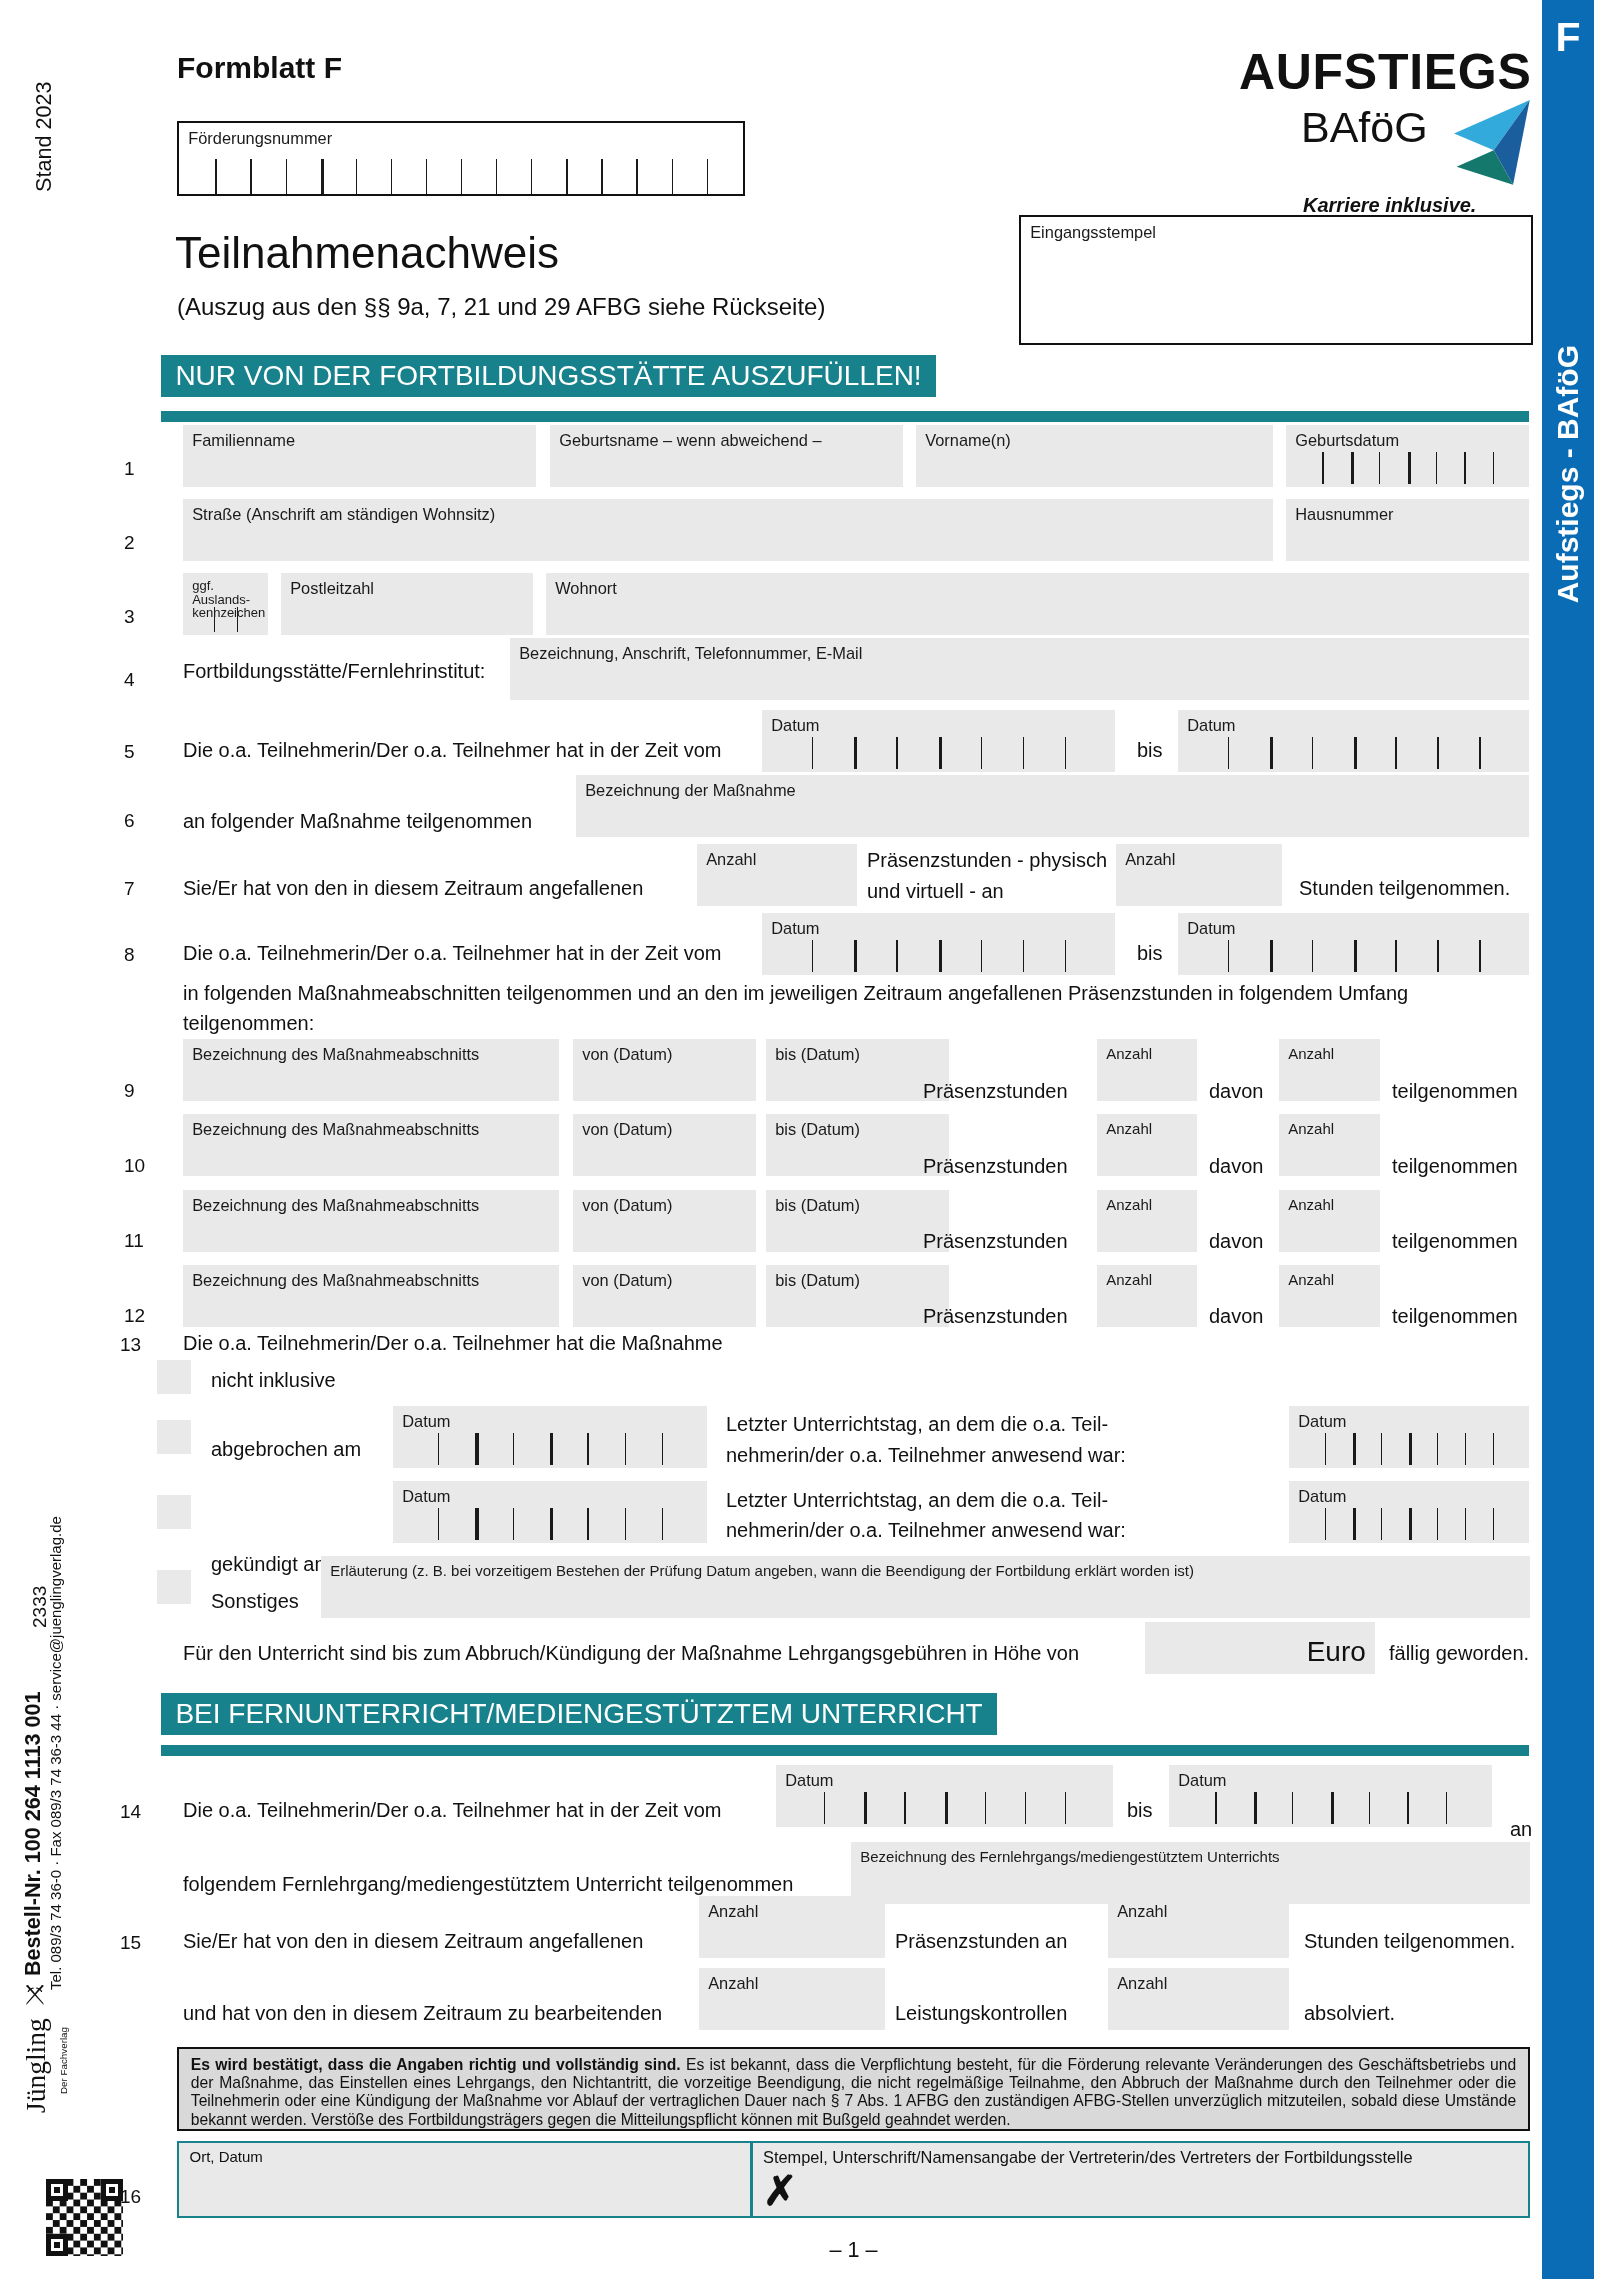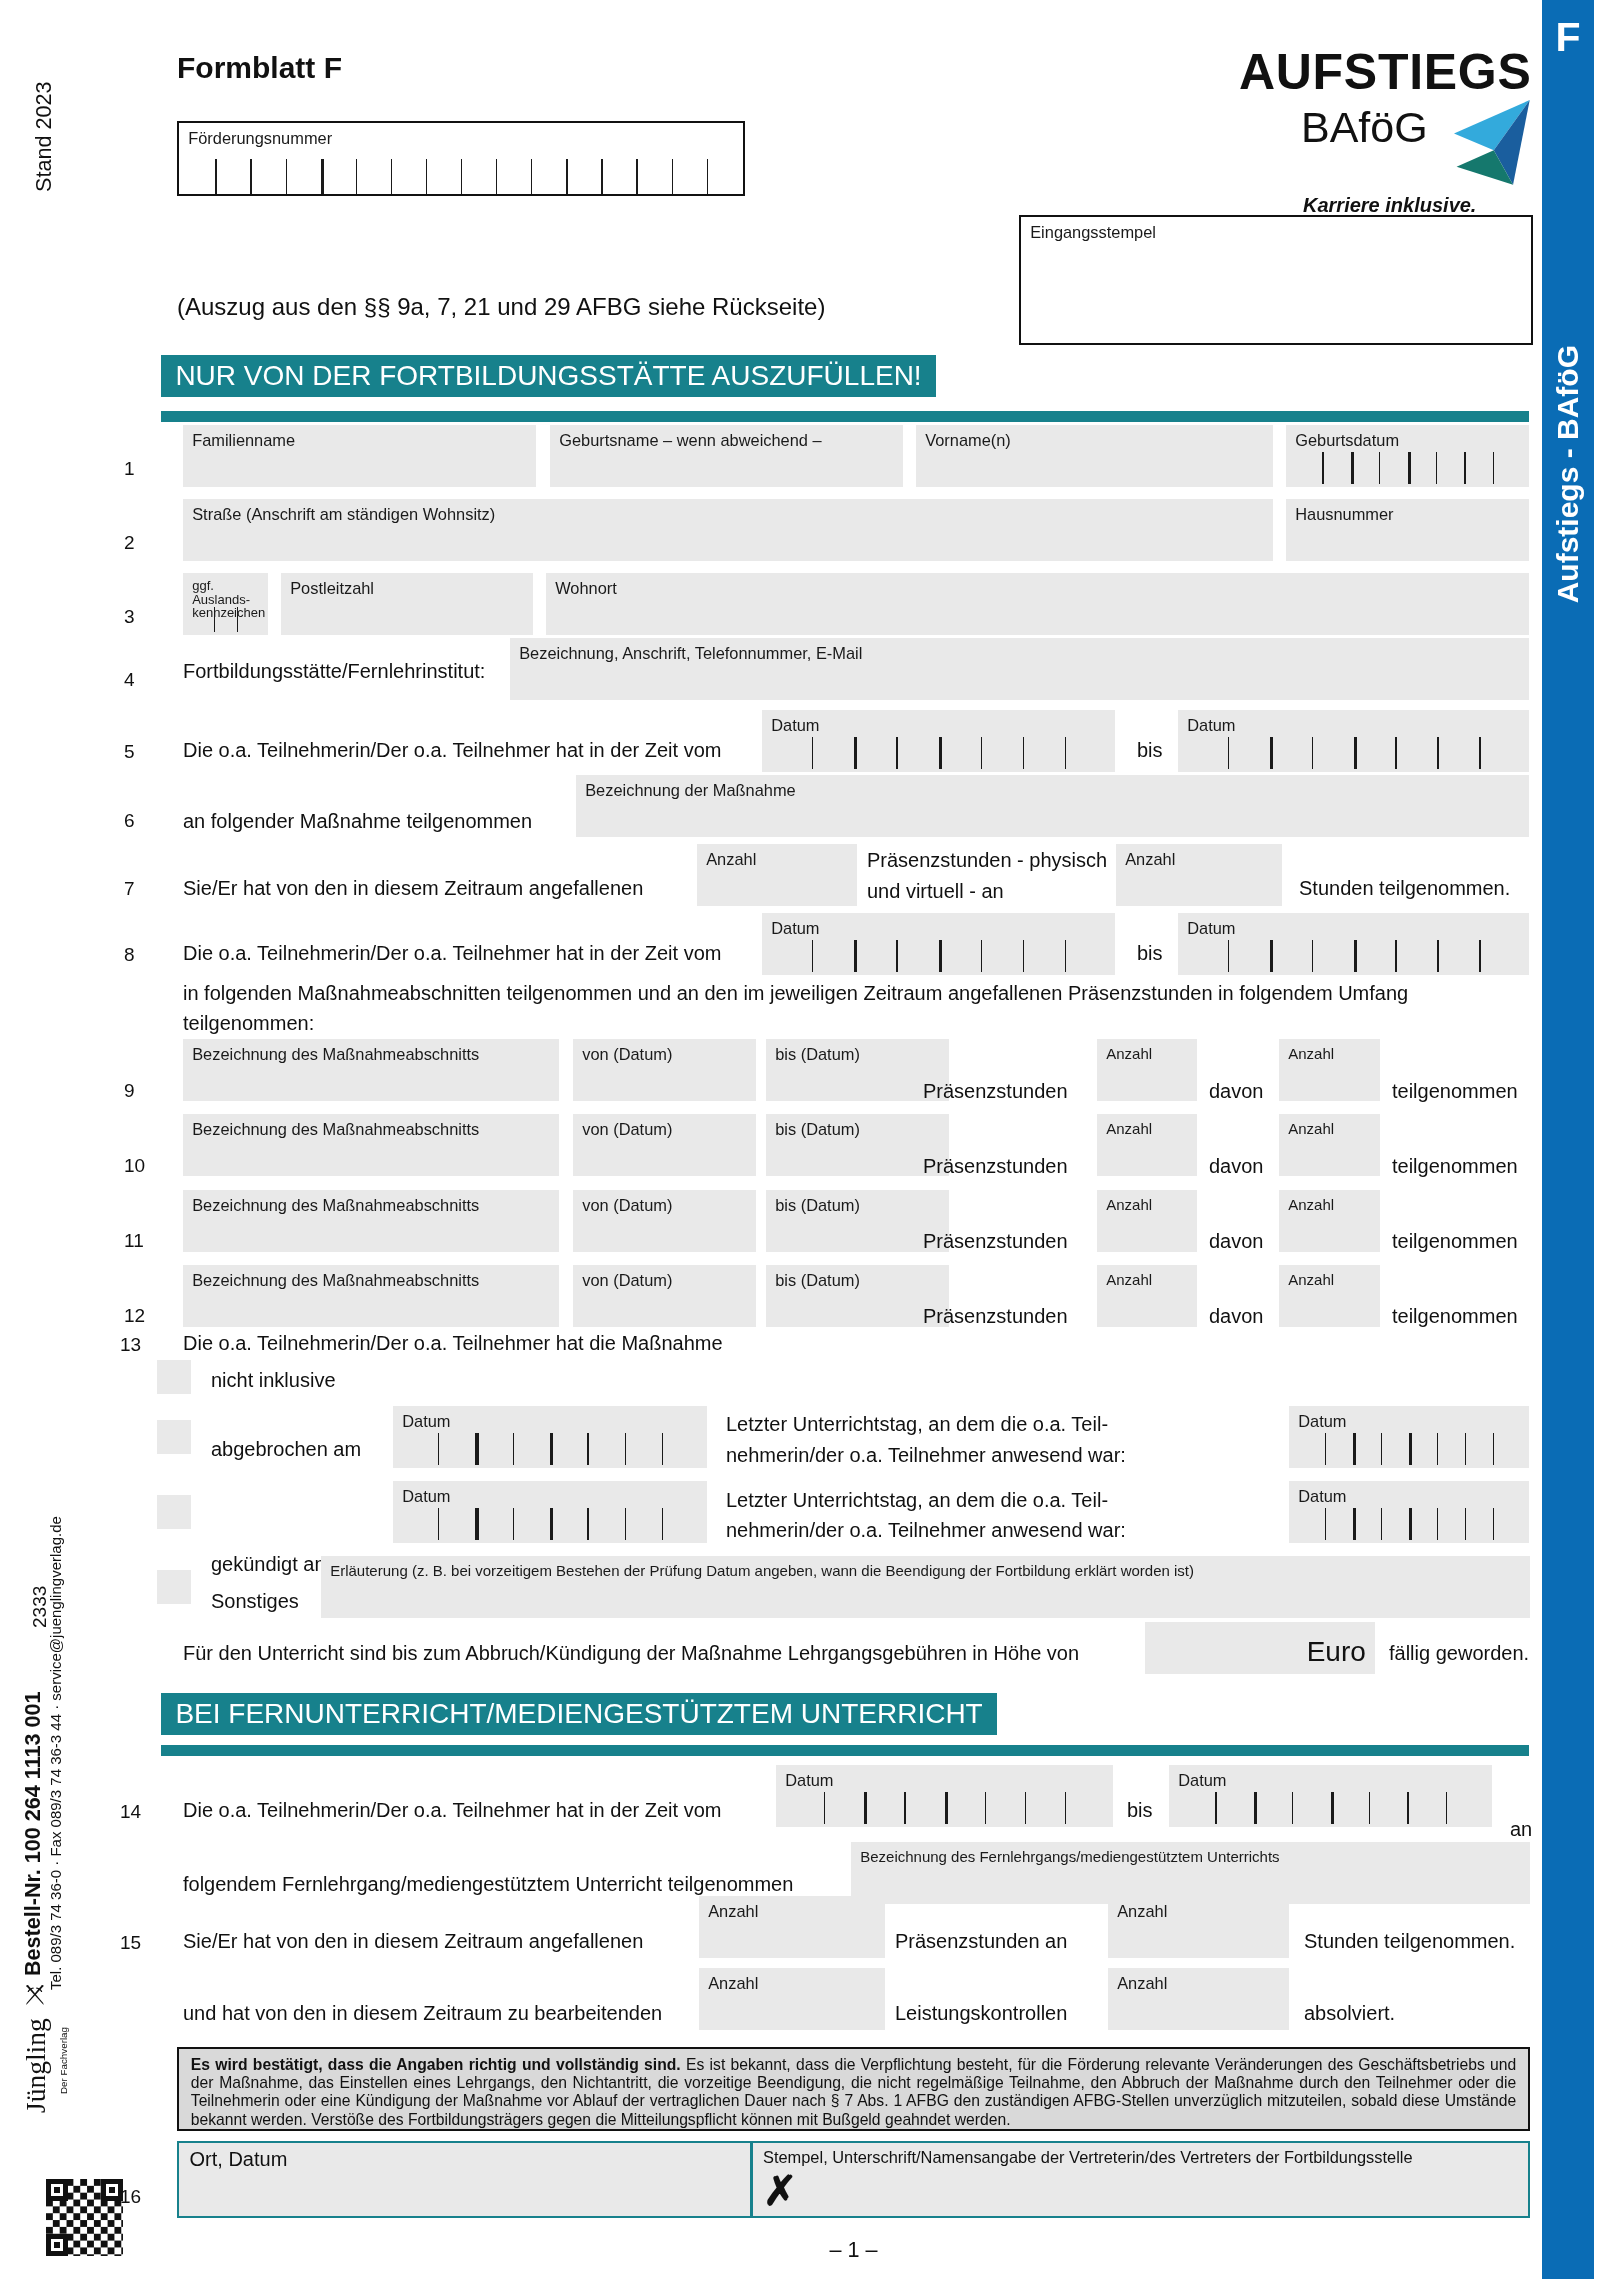--- a/index.html
+++ b/index.html
@@ -76,20 +76,21 @@
     <polygon points="0,52 118,0 62,78" fill="#33AADC"></polygon>
     <polygon points="118,0 92,132 62,78" fill="#1A5E9E"></polygon>
     <polygon points="4,104 62,78 92,132" fill="#15786D"></polygon>
   </svg>
   <div class="txt" style="left:1303px;top:194px;font-size:20px;font-style:italic;font-weight:bold;">Karriere inklusive.</div>
 
   <div class="wbox" style="left:1019px;top:215px;width:510px;height:126px;">
     <div class="lbl">Eingangsstempel</div>
   </div>
 
+  <div class="txt" style="left:175px;top:228px;font-size:44px;">Teilnahmenachweis</div>
   <div class="txt" style="left:177px;top:293px;font-size:24px;">(Auszug aus den §§ 9a, 7, 21 und 29 AFBG siehe Rückseite)</div>
 
   <div class="teal-head" style="left:161px;top:355px;">NUR VON DER FORTBILDUNGSSTÄTTE AUSZUFÜLLEN!</div>
   <div class="teal-rule" style="left:161px;top:411px;width:1368px;"></div>
 
   <div class="num" style="top:458px;">1</div>
   <div class="fbox" style="left:183px;top:425px;width:353px;height:62px;">
       <div class="lbl">Familienname</div>
     </div>
   <div class="fbox" style="left:550px;top:425px;width:353px;height:62px;">
@@ -432,21 +433,21 @@
   <div class="txt" style="left:1304px;top:2002px;">absolviert.</div>
 
   <div class="abs" style="left:177px;top:2047px;width:1353px;height:84px;background:#D9D9D9;border:2.6px solid #111;box-sizing:border-box;padding:6.5px 11.8px;font-size:15.7px;line-height:1.17;text-align:justify;">
     <b>Es wird bestätigt, dass die Angaben richtig und vollständig sind.</b>
     <span>Es ist bekannt, dass die Verpflichtung besteht, für die Förderung relevante Veränderungen des Geschäftsbetriebs und der Maßnahme, das Einstellen eines Lehrgangs, den Nichtantritt, die vorzeitige Beendigung, die nicht regelmäßige Teilnahme, den Abbruch der Maßnahme durch den Teilnehmer oder die Teilnehmerin oder eine Kündigung der Maßnahme vor Ablauf der vertraglichen Dauer nach § 7 Abs. 1 AFBG den zuständigen AFBG-Stellen unverzüglich mitzuteilen, sobald diese Umstände bekannt werden. Verstöße des Fortbildungsträgers gegen die Mitteilungspflicht können mit Bußgeld geahndet werden.</span>
   </div>
 
   <div class="num" style="top:2186px;left:120px;">16</div>
   <div class="abs" style="left:177px;top:2141px;width:1353px;height:77px;background:#E9E9E9;border:2.6px solid #17818C;box-sizing:border-box;">
     <div class="abs" style="left:571px;top:0;bottom:0;width:2.6px;background:#17818C;"></div>
-    <div class="abs" style="left:10.5px;top:5.2px;font-size:20px;">Ort, Datum</div>
+    <div class="abs" style="left:10.5px;top:5.2px;font-size:15px;">Ort, Datum</div>
     <div class="abs" style="left:584px;top:5.2px;font-size:16.4px;">Stempel, Unterschrift/Namensangabe der Vertreterin/des Vertreters der Fortbildungsstelle</div>
     <div class="abs" style="left:584px;top:23.6px;font-size:41px;font-weight:bold;">✗</div>
   </div>
 
   <div class="abs" style="left:177px;top:2237px;width:1353px;text-align:center;font-size:21.6px;">– 1 –</div>
 
 </div>
 
 
 </body></html>

